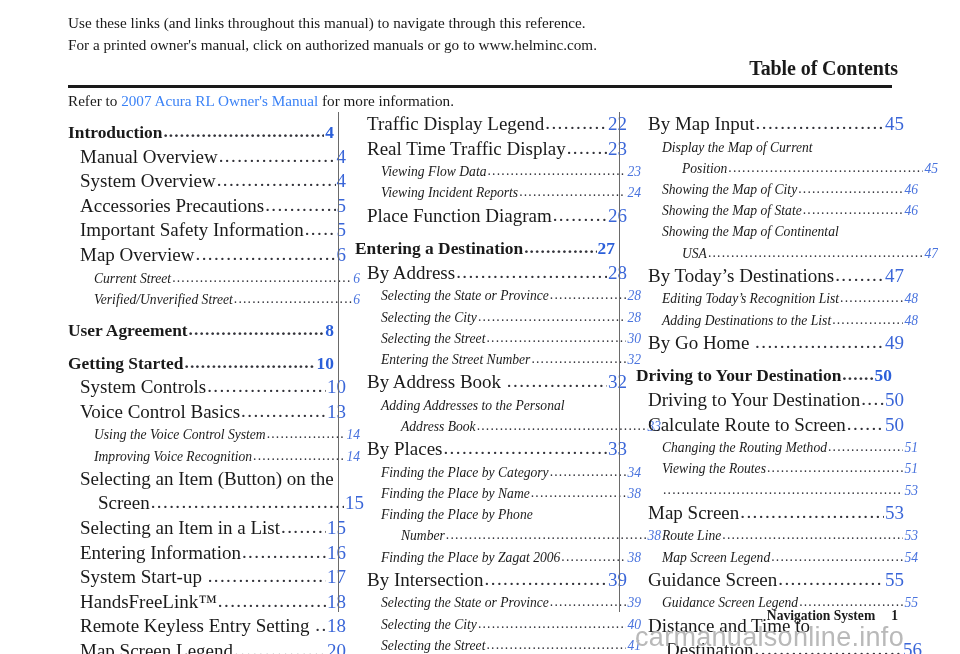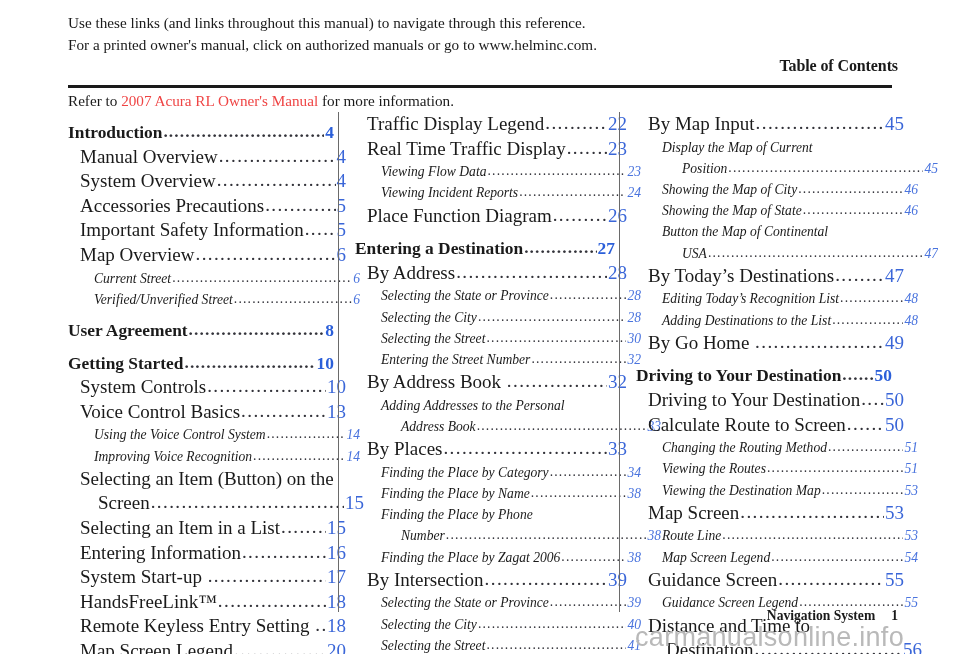--- a/index.html
+++ b/index.html
@@ -31,42 +31,42 @@
   .intro-line {
     font-size: 15.2px;
     line-height: 22px;
     white-space: nowrap;
     color: #1a1a1a;
   }
   .toc-title {
     position: absolute;
     right: 62px;
     top: 57px;
-    font-size: 16px;
+    font-size: 20px;
     font-weight: bold;
     letter-spacing: -0.1px;
     white-space: nowrap;
   }
   .hrule {
     position: absolute;
     left: 68px;
     top: 85px;
     width: 824px;
     height: 2.6px;
     background: #1a1a1a;
   }
   .refer-line {
     position: absolute;
     left: 68px;
     top: 90px;
     font-size: 15.2px;
     line-height: 21px;
     white-space: nowrap;
   }
-  .lnk { color: #ef4444; }
+  .lnk { color: #3b82f6; }
 
   
   .columns {
     position: absolute;
     left: 68px;
     top: 112px;
     width: 824px;
     height: 500px;
     display: flex;
   }
@@ -415,21 +415,21 @@
           <span class="txt">Showing the Map of City</span>
           <span class="dots">..........................................................................................</span>
           <span class="pg">46</span>
         </div>
         <div class="entry lvl-sub">
           <span class="txt">Showing the Map of State</span>
           <span class="dots">..........................................................................................</span>
           <span class="pg">46</span>
         </div>
         <div class="entry lvl-sub nopage">
-          <span class="txt">Button the Map of Continental</span>
+          <span class="txt">Showing the Map of Continental</span>
         </div>
         <div class="entry lvl-sub wrap-sub">
           <span class="txt">USA</span>
           <span class="dots">..........................................................................................</span>
           <span class="pg">47</span>
         </div>
         <div class="entry lvl-top">
           <span class="txt">By Today’s Destinations</span>
           <span class="dots">..........................................................................................</span>
           <span class="pg">47</span>
@@ -468,21 +468,20 @@
           <span class="txt">Changing the Routing Method</span>
           <span class="dots">..........................................................................................</span>
           <span class="pg">51</span>
         </div>
         <div class="entry lvl-sub">
           <span class="txt">Viewing the Routes</span>
           <span class="dots">..........................................................................................</span>
           <span class="pg">51</span>
         </div>
         <div class="entry lvl-sub">
-          <span class="txt">Viewing the Destination Map</span>
           <span class="dots">..........................................................................................</span>
           <span class="pg">53</span>
         </div>
         <div class="entry lvl-top">
           <span class="txt">Map Screen</span>
           <span class="dots">..........................................................................................</span>
           <span class="pg">53</span>
         </div>
         <div class="entry lvl-sub">
           <span class="txt">Route Line</span>

